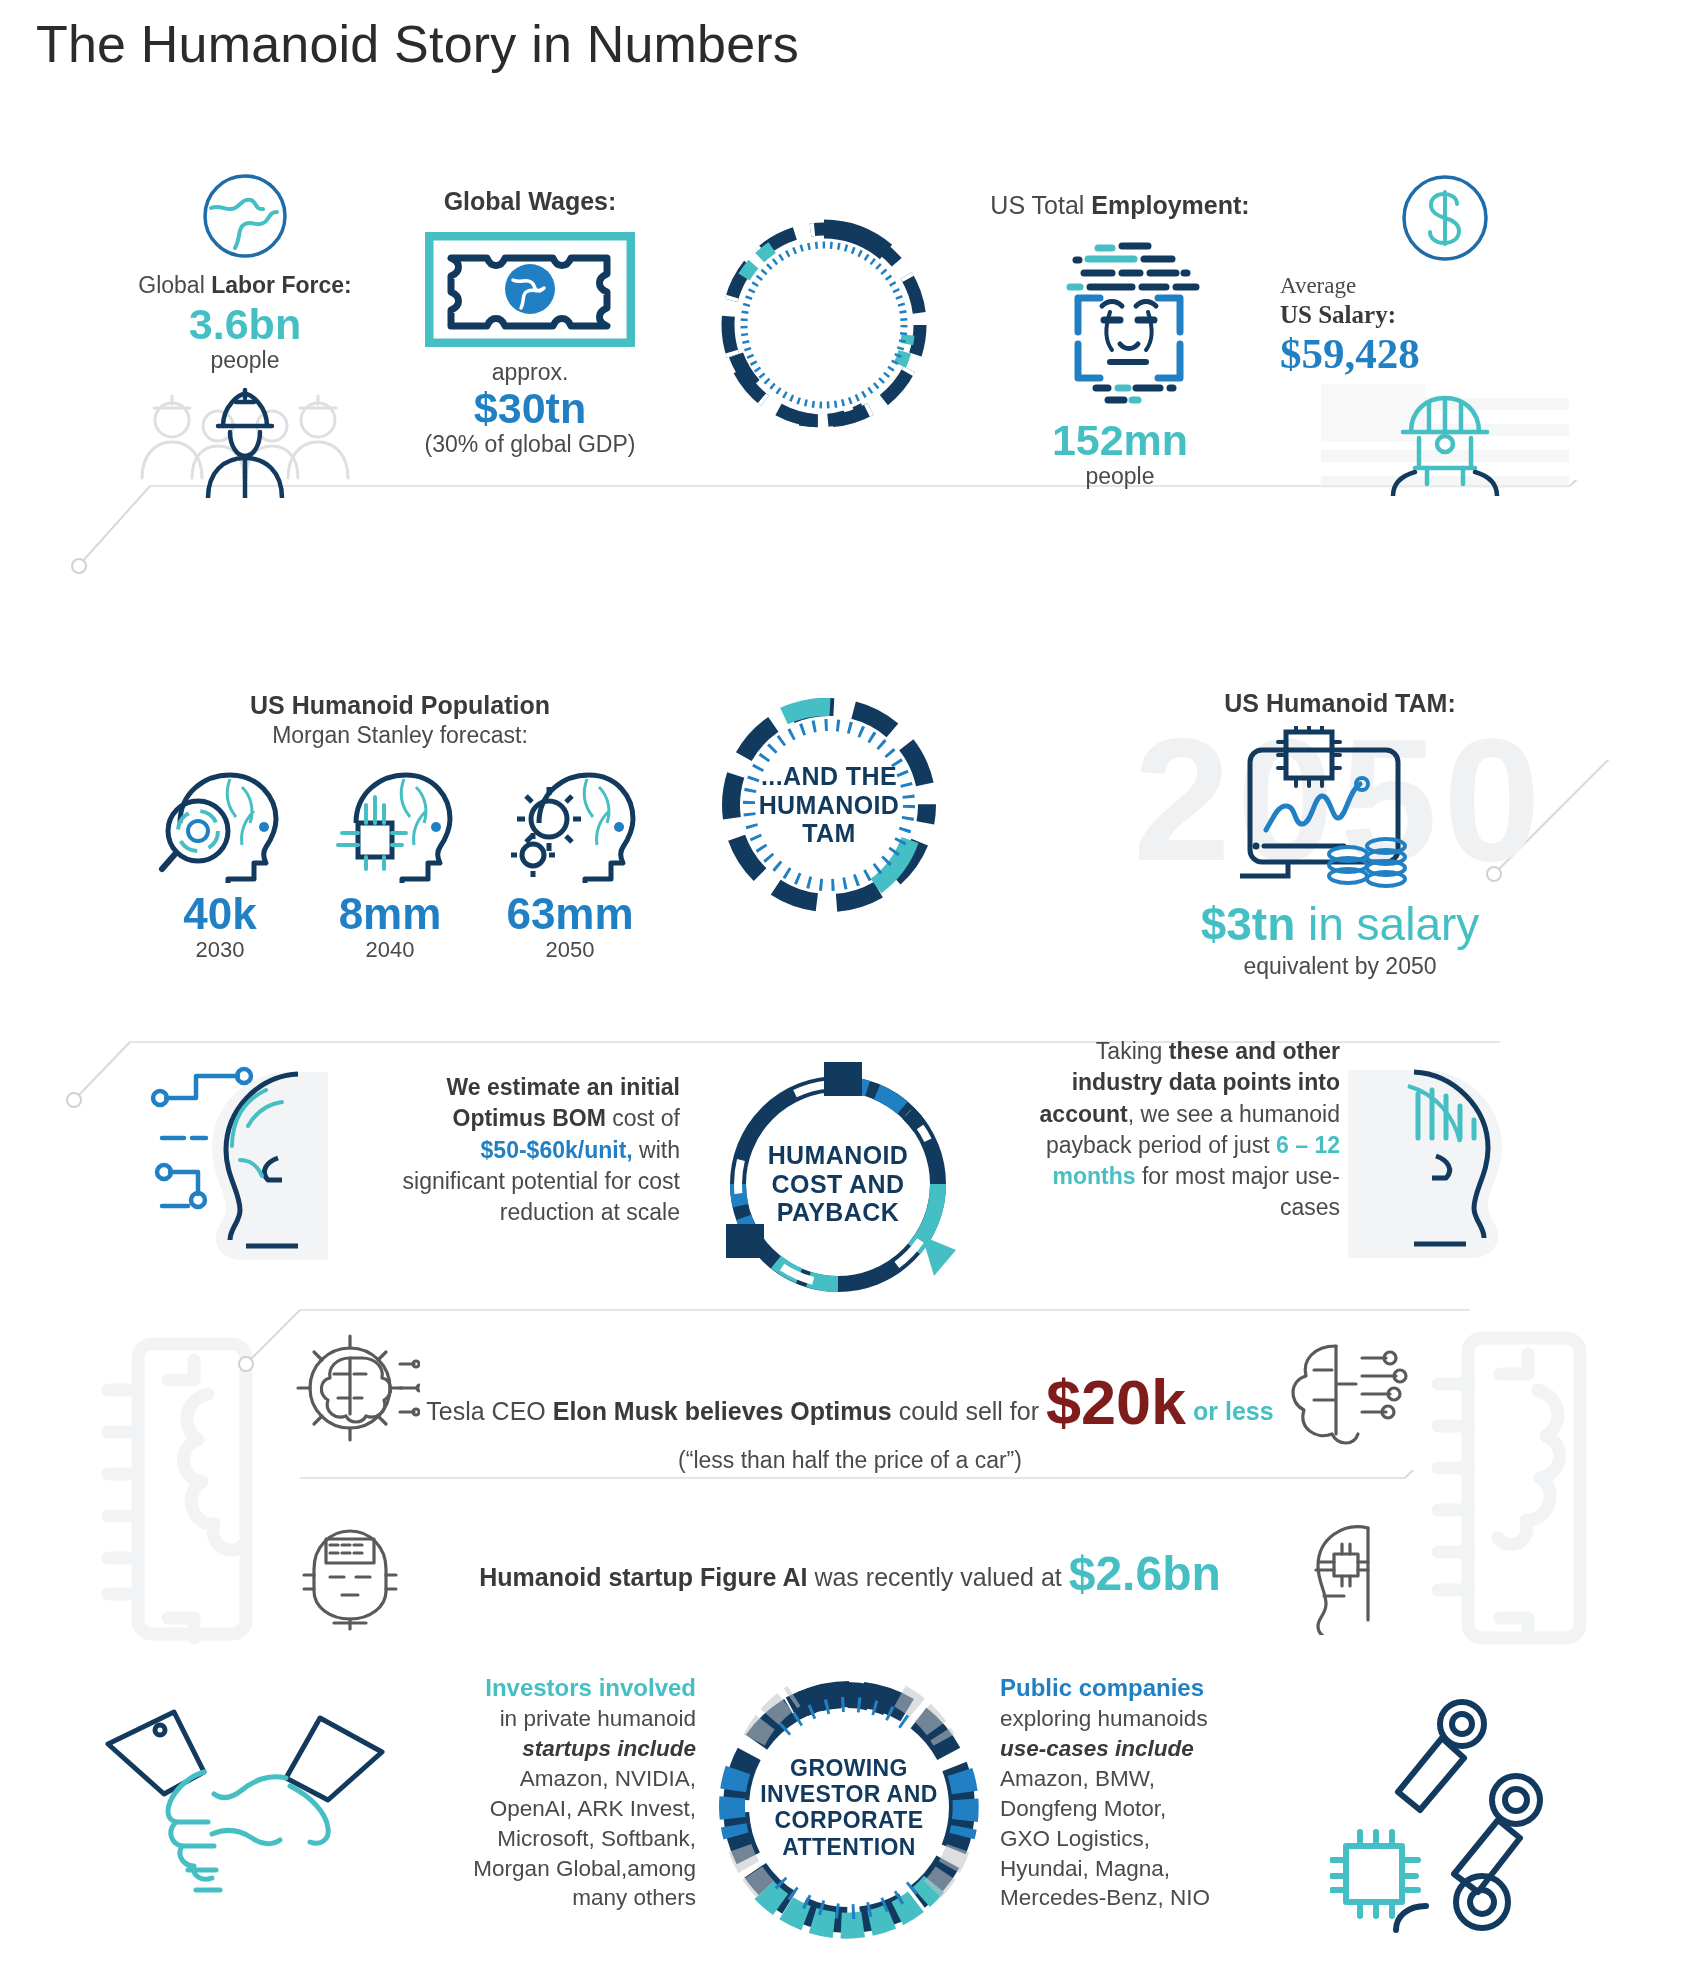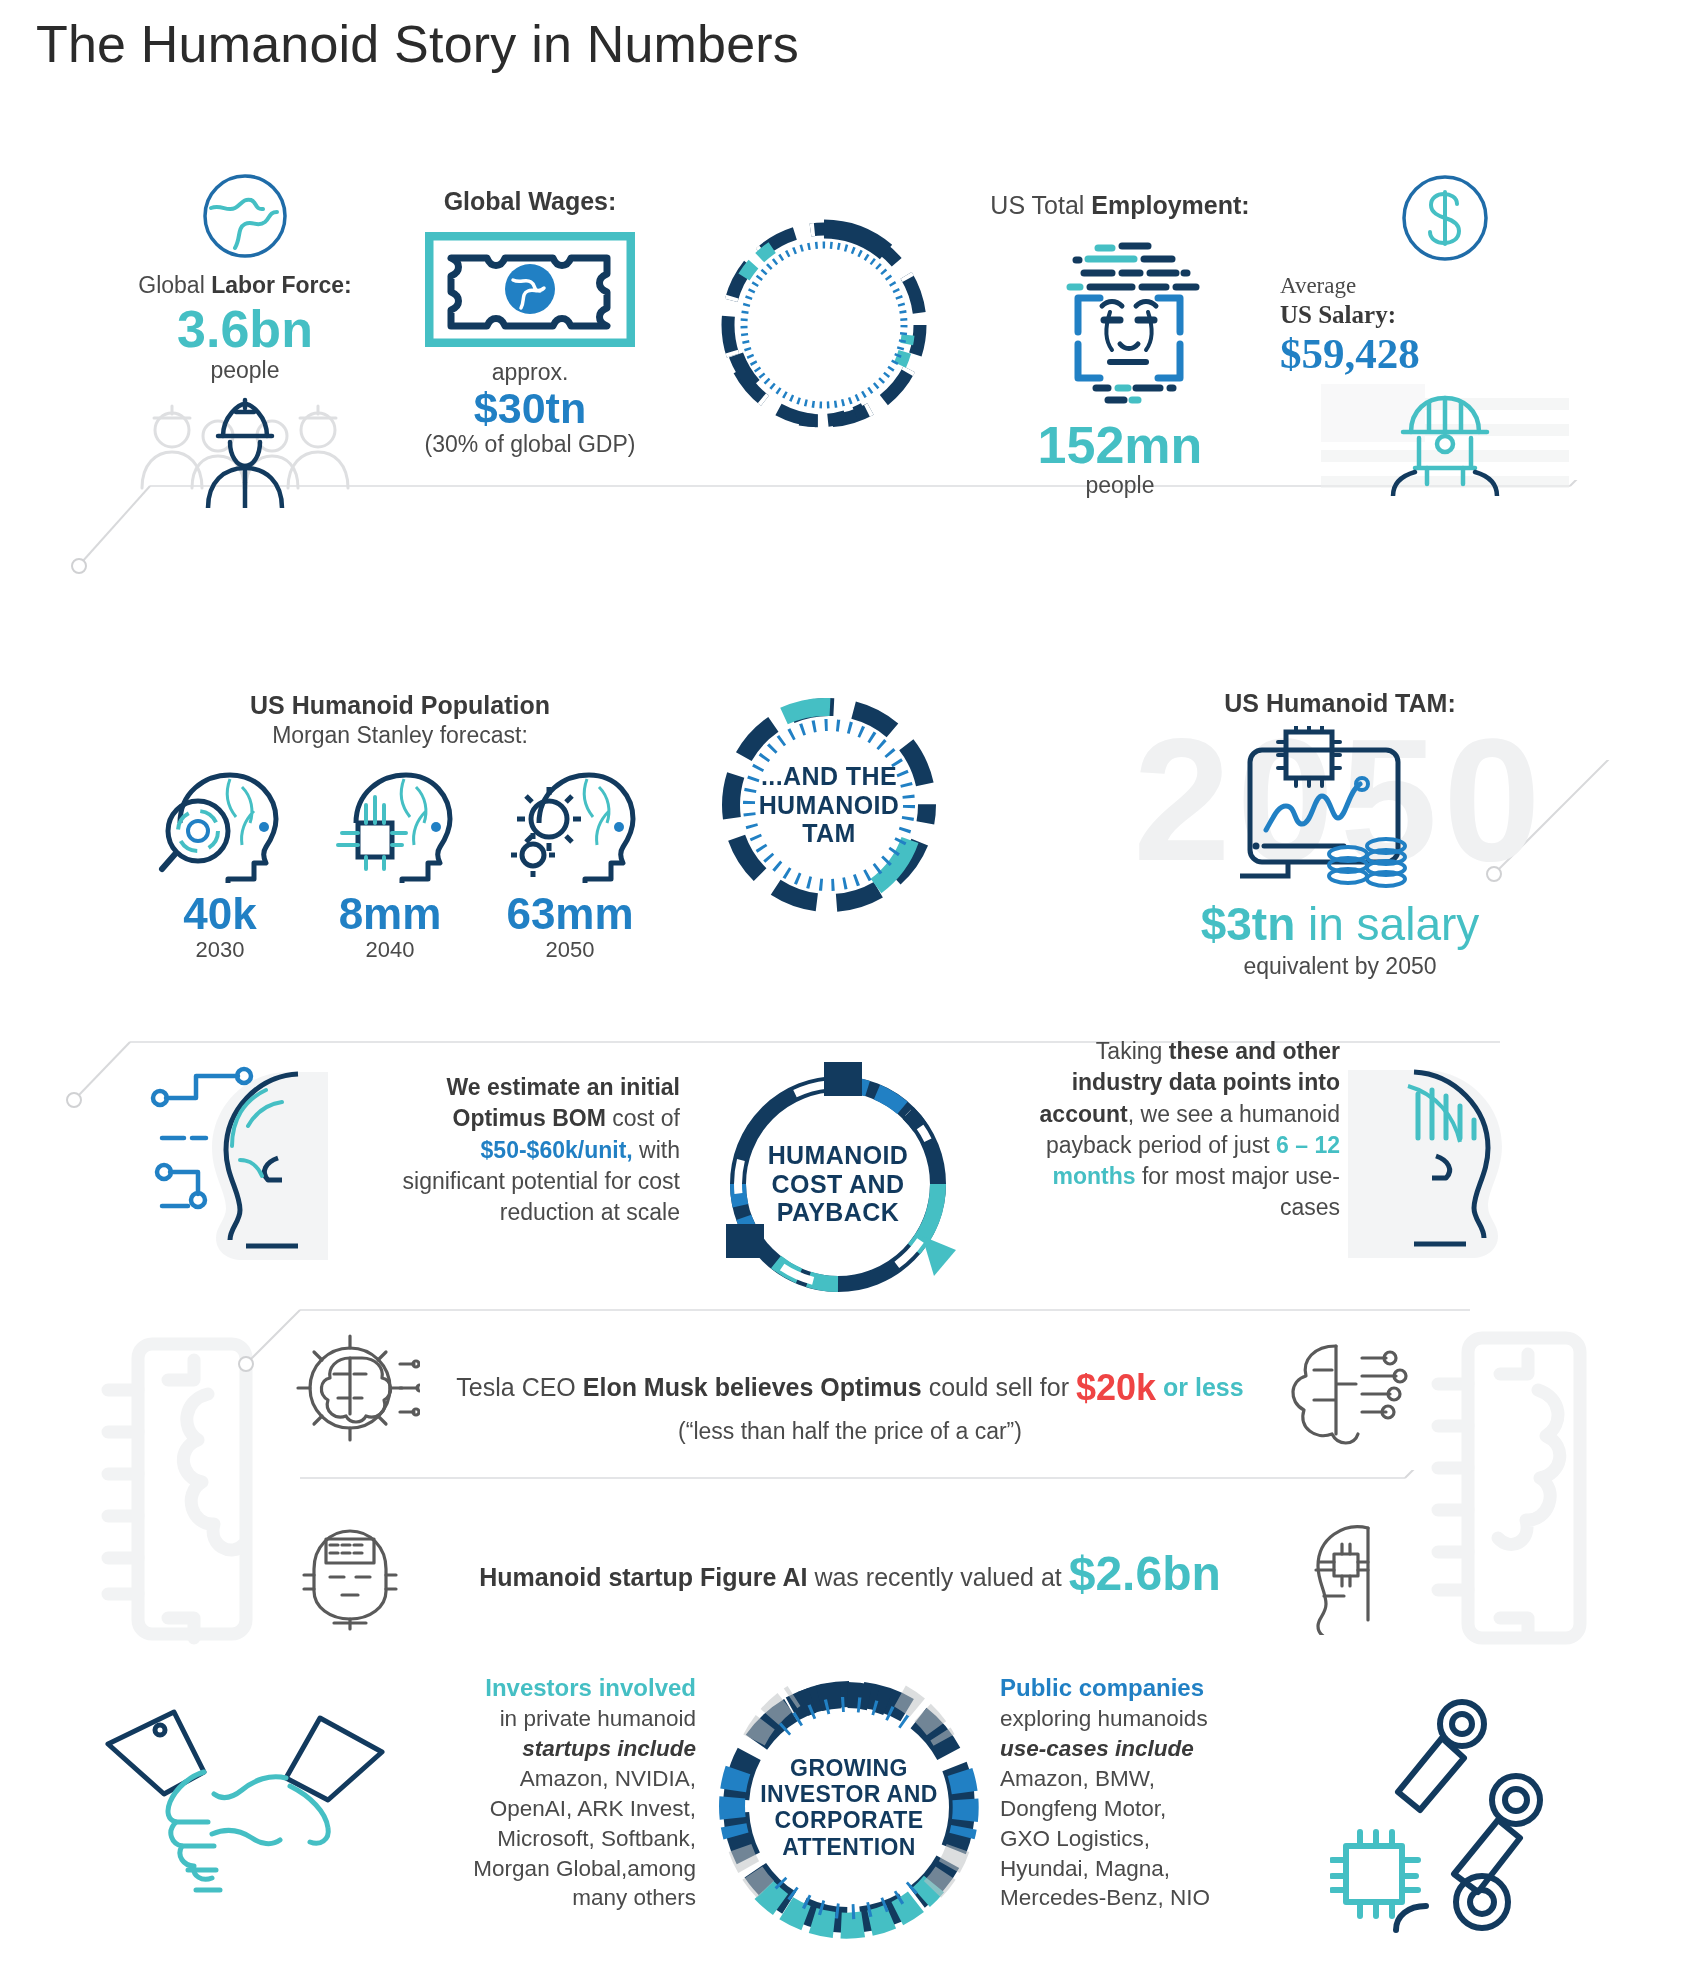--- a/index.html
+++ b/index.html
@@ -17,21 +17,21 @@
 
   .title {
     position: absolute; left: 36px; top: 14px;
     font-size: 52px; font-weight: 300; color: #2b2b2b;
     letter-spacing: .2px; font-family: "Liberation Sans", sans-serif;
   }
 
   
   .lbl      { color:#4a4a4a; font-size:23px; line-height:1.26; }
   .lbl b    { color:#3a3a3a; font-weight:bold; }
-  .big-teal { color:#45bfc4; font-weight:bold; font-size:52px; line-height:1.05; }
+  .big-teal { color:#45bfc4; font-weight:bold; font-size:43px; line-height:1.05; }
   .big-blue { color:#2180c4; font-weight:bold; font-size:43px; line-height:1.05; }
   .sub      { color:#4a4a4a; font-size:23px; }
 
   
   .connector { position:absolute; pointer-events:none; }
 
   
   .badge { position:absolute; }
   .badge .badge-text {
     position:absolute; left:0; right:0; top:50%; transform:translateY(-50%);
@@ -452,21 +452,21 @@
       <path d="M82 28 h24 M82 46 h34 M82 64 h28 M82 82 h24"></path>
       <circle cx="110" cy="28" r="6"></circle>
         <circle cx="120" cy="46" r="6"></circle>
         <circle cx="114" cy="64" r="6"></circle>
         <circle cx="108" cy="82" r="6"></circle>
     </g>
   </svg>
 
   <div class="block" style="left:420px; top:1368px; width:860px; text-align:center;">
     <div style="line-height:1.1; white-space:nowrap;">
-      <span class="oneline">Tesla CEO </span><span class="oneline"><b>Elon Musk believes Optimus</b></span><span class="oneline"> could sell for </span><span style="color:#ef4444;font-weight:bold;font-size:36px;vertical-align:-4px;">$20k</span><span style="color:#45bfc4;font-weight:bold;font-size:25px;"> or less</span>
+      <span class="oneline">Tesla CEO </span><span class="oneline"><b>Elon Musk believes Optimus</b></span><span class="oneline"> could sell for </span><span style="color:#7f1d1d;font-weight:bold;font-size:63px;vertical-align:-4px;">$20k</span><span style="color:#45bfc4;font-weight:bold;font-size:25px;"> or less</span>
     </div>
     <div class="sub" style="margin-top:10px;">(“less than half the price of a car”)</div>
   </div>
 
   <svg style="position:absolute; left:290px; top:1515px;" width="120" height="120" viewBox="0 0 120 120">
     <g fill="none" stroke="#5a5a5a" stroke-width="3.2" stroke-linecap="round" stroke-linejoin="round">
       <path d="M24 54 c0 -22 16 -38 36 -38 c20 0 36 16 36 38 v22 c0 16 -16 28 -36 28 c-20 0 -36 -12 -36 -28 z"></path>
       <rect x="36" y="24" width="48" height="24"></rect>
       <path d="M40 30 h8 M52 30 h8 M64 30 h8 M40 38 h8 M52 38 h8 M64 38 h8"></path>
       <path d="M40 62 h14 M66 62 h14"></path>

